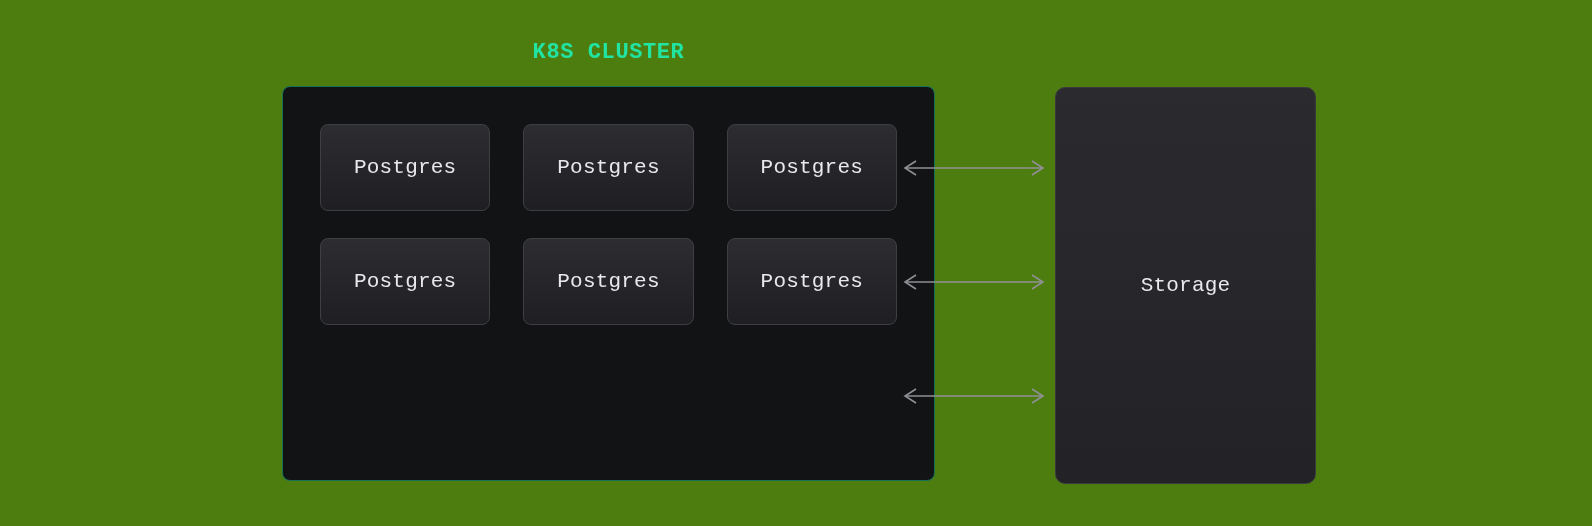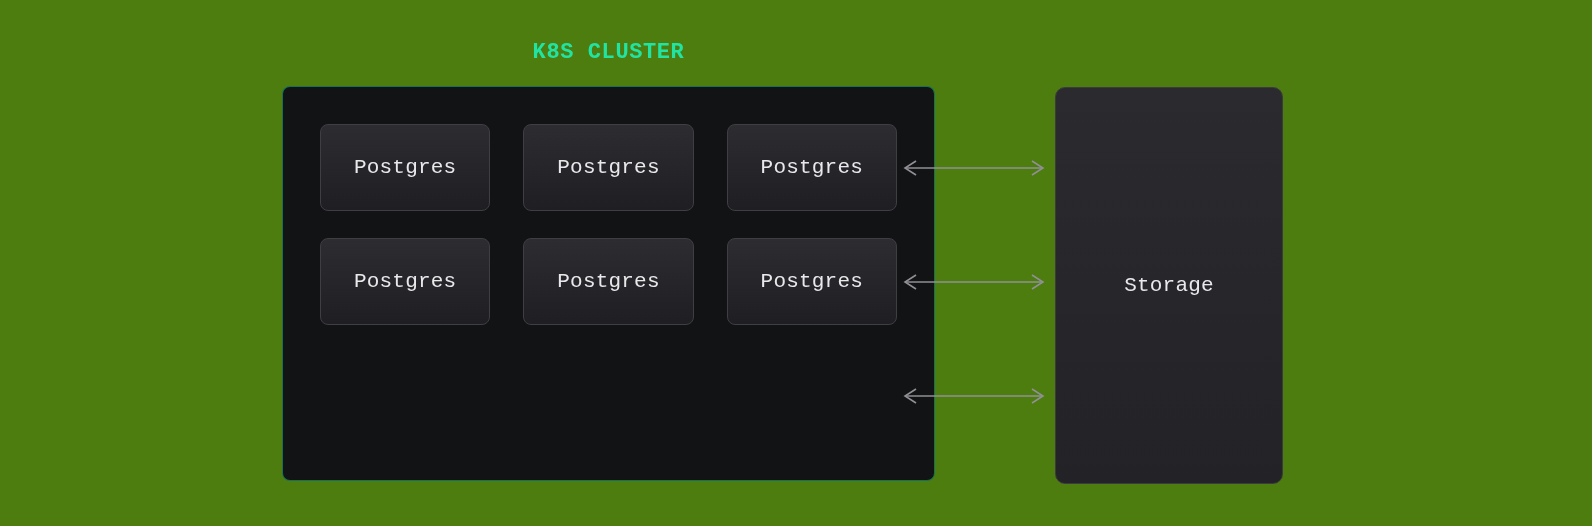--- a/index.html
+++ b/index.html
@@ -54,21 +54,21 @@
     align-items: center;
     justify-content: center;
     color: #e9e9ec;
     font-size: 21px;
     letter-spacing: 0.2px;
   }
   .storage {
     position: absolute;
     left: 1055px;
     top: 87px;
-    width: 228px;
+    width: 261px;
     height: 397px;
     box-sizing: border-box;
     background: linear-gradient(180deg, #2b2b2f 0%, #232327 100%);
     border: 1px solid #3a3a3f;
     border-radius: 10px;
     display: flex;
     align-items: center;
     justify-content: center;
     color: #e9e9ec;
     font-size: 21px;

